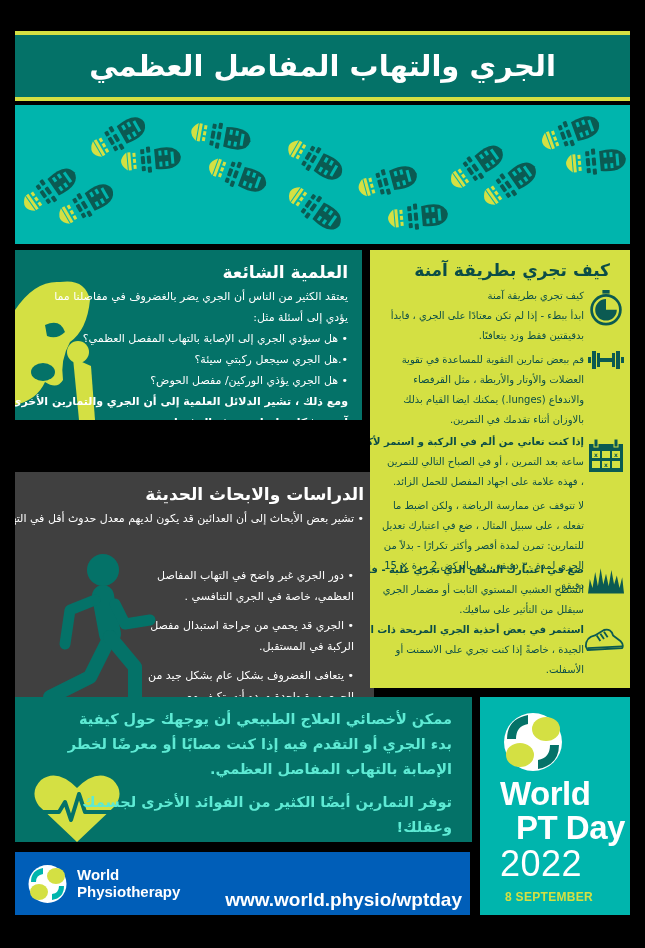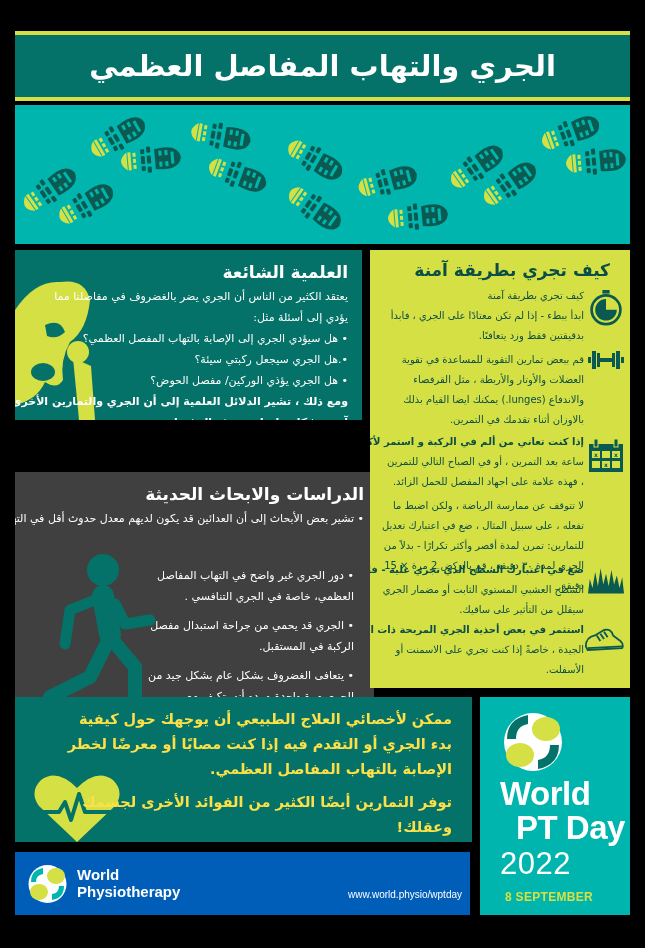--- a/index.html
+++ b/index.html
@@ -57,52 +57,52 @@
       background: #d4e043; color: #0b4d47; overflow: hidden;
     }
     #safe-panel .panel-title { color: #0b4d47; }
     .safe-block { position: absolute; right: 46px; direction: rtl; text-align: right; }
     .safe-block .panel-line { font-size: 10px; line-height: 20px; color: #0b4d47; }
     .safe-icon { position: absolute; right: 6px; width: 36px; height: 36px; }
 
     
     #message-panel {
       left: 15px; top: 697px; width: 457px; height: 145px;
-      background: #047268; color: #fde047;
+      background: #047268; color: #5eead4;
     }
     #message-text {
       right: 20px; top: 10px;
     }
     #message-text .msg-line {
       font-size: 14.5px; line-height: 25px; white-space: nowrap; font-weight: bold;
     }
 
     
     #footer {
       left: 15px; top: 852px; width: 455px; height: 63px;
       background: #005eb8; color: #fff;
     }
     #wp-name {
       left: 62px; top: 14px; font-size: 15px; font-weight: bold; line-height: 17px;
       font-family: "Liberation Sans", sans-serif;
     }
     #footer-url {
-      right: 8px; top: 37px; font-size: 10px; font-weight: normal;
+      right: 8px; top: 37px; font-size: 19px; font-weight: bold;
       font-family: "Liberation Sans", sans-serif;
     }
 
     
     #ptday-panel {
       left: 480px; top: 697px; width: 150px; height: 218px;
       background: #00b5ad; color: #fff;
       font-family: "Liberation Sans", sans-serif;
     }
     #pt-world { left: 20px; top: 80px; font-size: 33px; font-weight: bold; line-height: 34px; letter-spacing: -0.5px; }
     #pt-day { left: 20px; top: 114px; font-size: 33px; font-weight: bold; line-height: 34px; letter-spacing: -0.5px; margin-left: 16px; }
-    #pt-year { left: 20px; top: 150px; font-size: 31px; font-weight: normal; line-height: 34px; letter-spacing: 0.5px; }
+    #pt-year { left: 20px; top: 150px; font-size: 36px; font-weight: normal; line-height: 34px; letter-spacing: 0.5px; }
     #pt-date { left: 25px; top: 193px; font-size: 12px; font-weight: bold; color: #d4e043; letter-spacing: 0.3px; }
   </style>
 </head>
 <body>
 
 <div id="title-bar" class="abs">
   <h1>الجري والتهاب المفاصل العظمي</h1>
 </div>
 
 <div id="footprints-band" class="abs">

